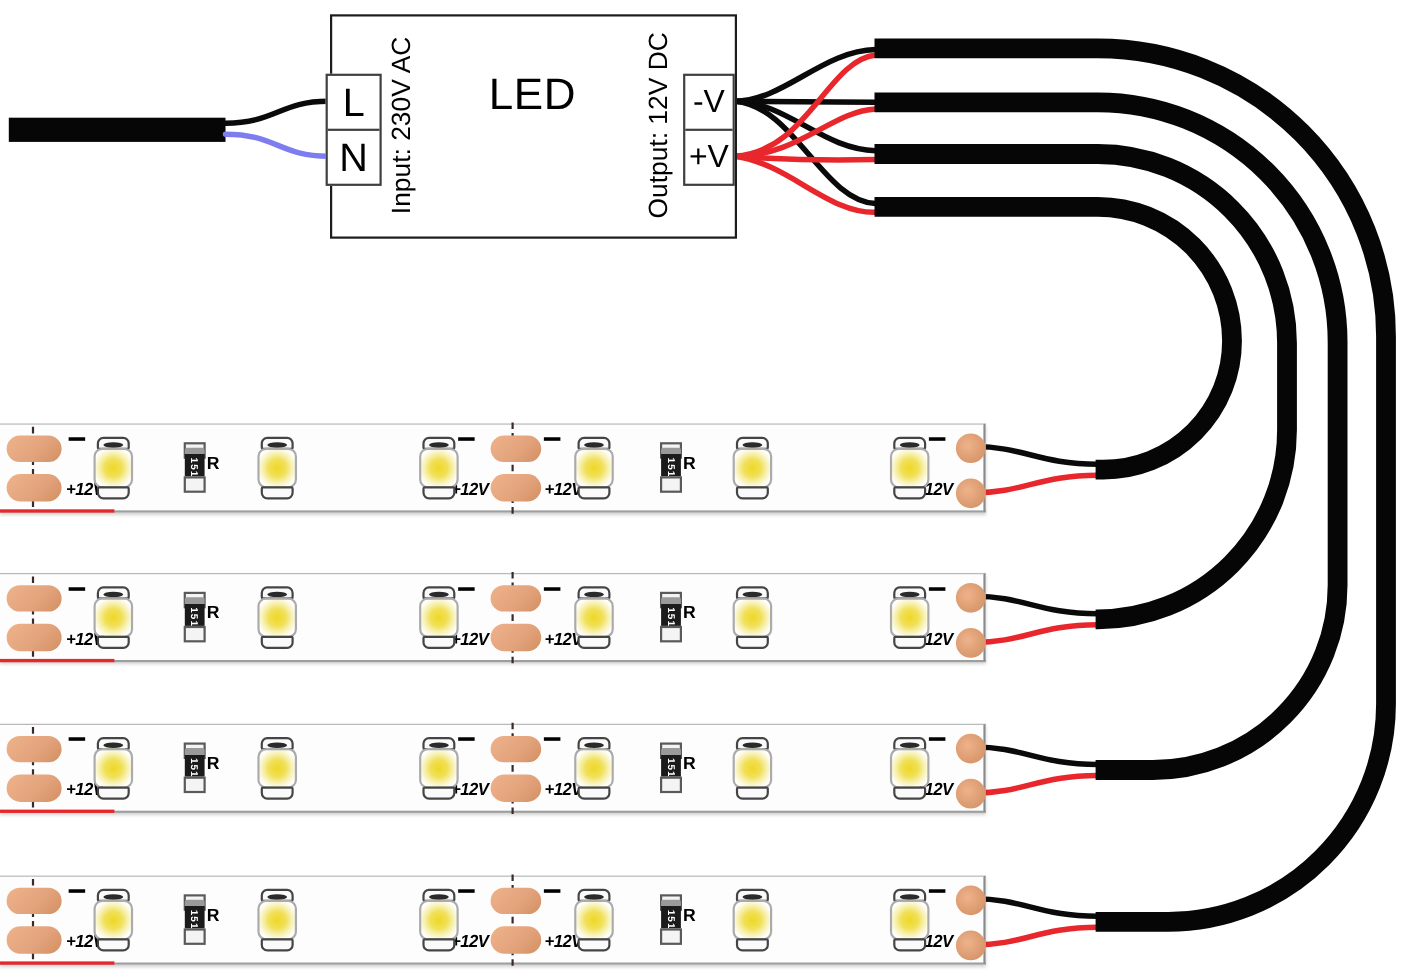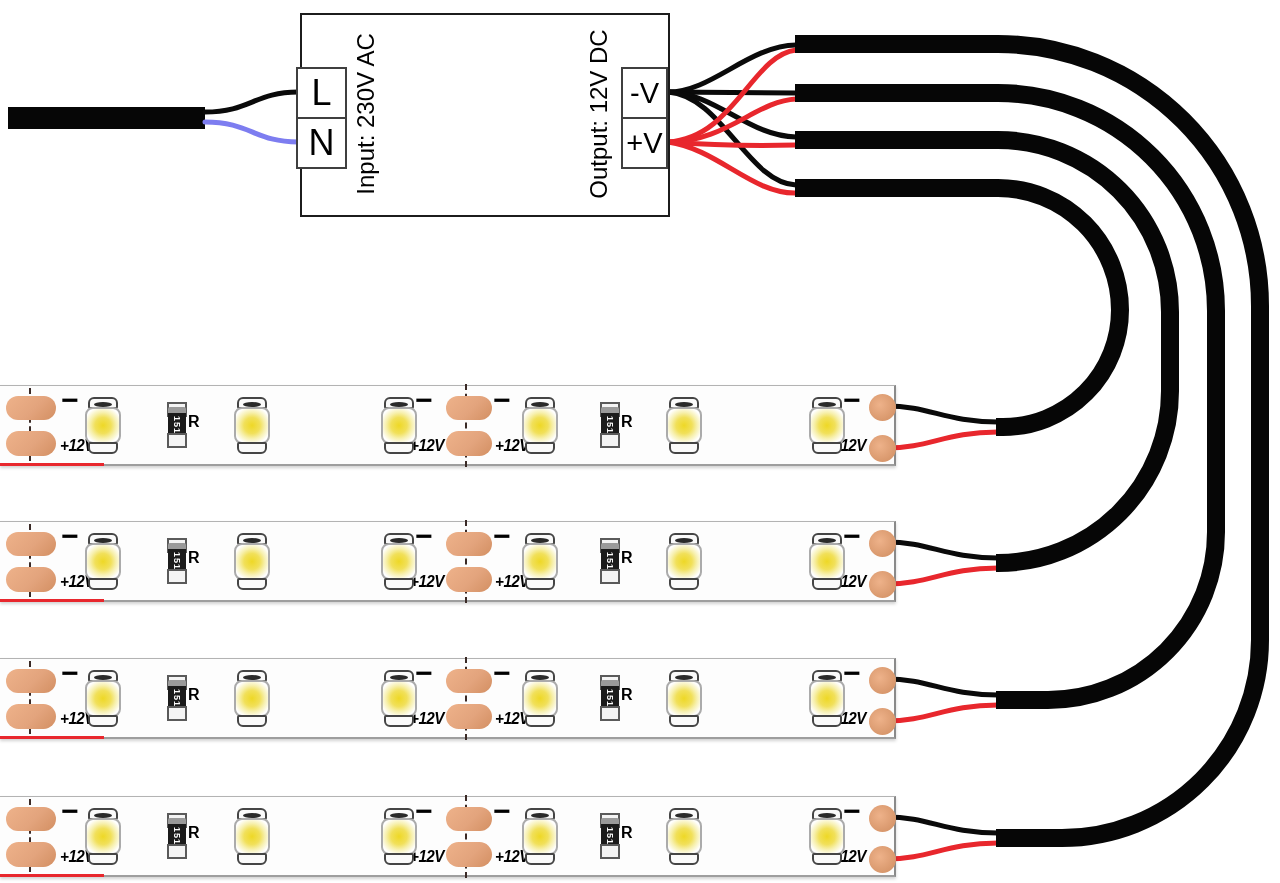--- a/index.html
+++ b/index.html
@@ -91,20 +91,21 @@
       <path d="M886 859 C930 859 945 843 998 843" fill="none" stroke-width="5" stroke-linecap="round" stroke="#e8272d"></path>
       <path d="M795 44 H998 A262 262 0 0 1 1260 306 V640 A198 198 0 0 1 1062 838 H996" fill="none" stroke-width="18" stroke-linecap="butt" stroke="#060606"></path>
       <path d="M795 93 H998 A218 218 0 0 1 1216 311 V532 A168 168 0 0 1 1048 700 H996" fill="none" stroke-width="18" stroke-linecap="butt" stroke="#060606"></path>
       <path d="M795 140 H998 A172 172 0 0 1 1170 312 V391 A172 172 0 0 1 998 563 H996" fill="none" stroke-width="18" stroke-linecap="butt" stroke="#060606"></path>
       <path d="M795 188 H998 A122 122 0 0 1 1120 310 A117 117 0 0 1 1003 427 H996" fill="none" stroke-width="18" stroke-linecap="butt" stroke="#060606"></path>
     </svg>
 
   <div id="psu-box"></div>
 
   <div id="psu-title" class="abs">
+    <div>LED</div>
   </div>
 
   <div id="input-label" class="vlabel">Input: 230V AC</div>
   <div id="output-label" class="vlabel">Output: 12V DC</div>
 
   <div id="in-block" class="tblock">
     <div class="tcell">L</div>
     <div class="tcell">N</div>
   </div>
 

